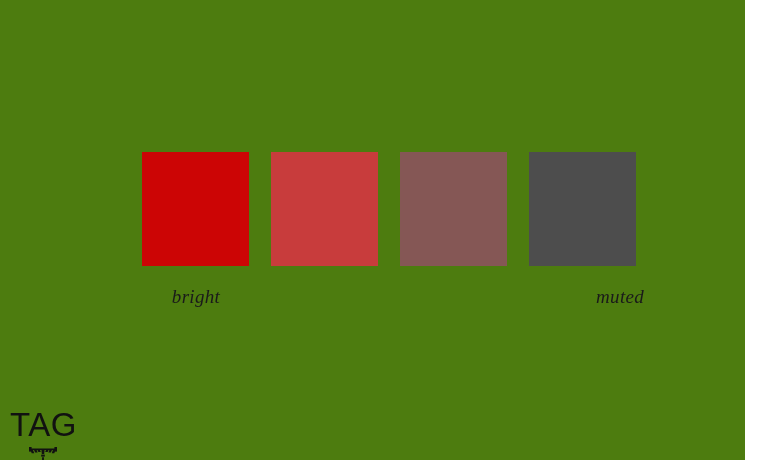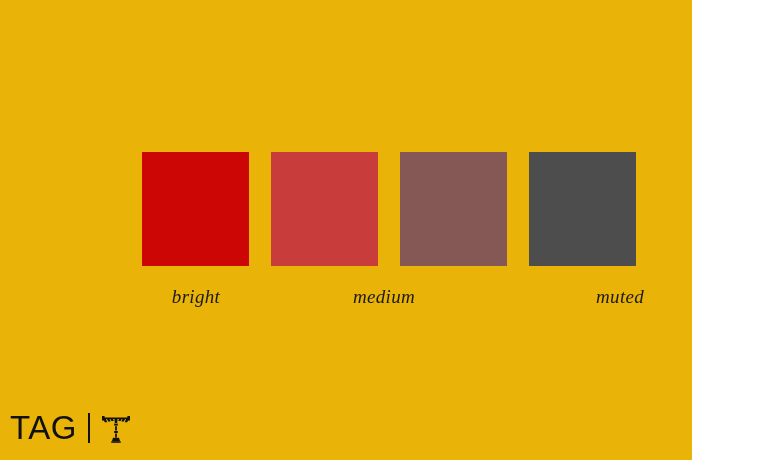--- a/index.html
+++ b/index.html
@@ -10,23 +10,23 @@
     width: 780px;
     height: 460px;
     background: #ffffff;
     font-family: "Liberation Sans", sans-serif;
     overflow: hidden;
     position: relative;
   }
 
   #page {
     position: relative;
-    width: 692px;
+    width: 745px;
     height: 460px;
-    background: #eab308;
+    background: #4d7c0f;
   }
 
   
   .swatch-row {
     position: absolute;
     left: 142px;
     top: 152px;
     display: flex;
     flex-direction: row;
     gap: 22px;
@@ -60,21 +60,21 @@
   .caption-0 { left: 136px; width: 120px; }
   .caption-1 { left: 324px; width: 120px; }
   .caption-2 { left: 524px; width: 120px; text-align: right; }
 
   
   .logo {
     position: absolute;
     left: 10px;
     bottom: 12px;
     display: flex;
-    flex-direction: row;
+    flex-direction: column;
     align-items: center;
     height: 40px;
   }
   .logo-word {
     font-family: "Liberation Sans", sans-serif;
     font-size: 33px;
     line-height: 34px;
     color: #111111;
     letter-spacing: 0.5px;
     white-space: nowrap;
@@ -103,21 +103,20 @@
 
   <div class="swatch-row">
     <div class="swatch" style="background-color: rgb(204, 5, 5);"></div>
     <div class="swatch" style="background-color: rgb(200, 60, 60);"></div>
     <div class="swatch" style="background-color: rgb(133, 87, 85);"></div>
     <div class="swatch" style="background-color: rgb(77, 77, 77);"></div>
   </div>
 
   <div class="caption-row">
     <div class="caption caption-0" style="color: rgb(26, 26, 26);">bright</div>
-    <div class="caption caption-1" style="color: rgb(26, 26, 26);">medium</div>
     <div class="caption caption-2" style="color: rgb(26, 26, 26);">muted</div>
   </div>
 
   <div class="logo">
     <span class="logo-word logo-light">TAG</span>
     <span class="logo-sep"></span>
     <span class="logo-mark">
       <svg viewBox="0 0 34 34" width="34" height="34" aria-hidden="true">
         <g fill="#111111">
 

